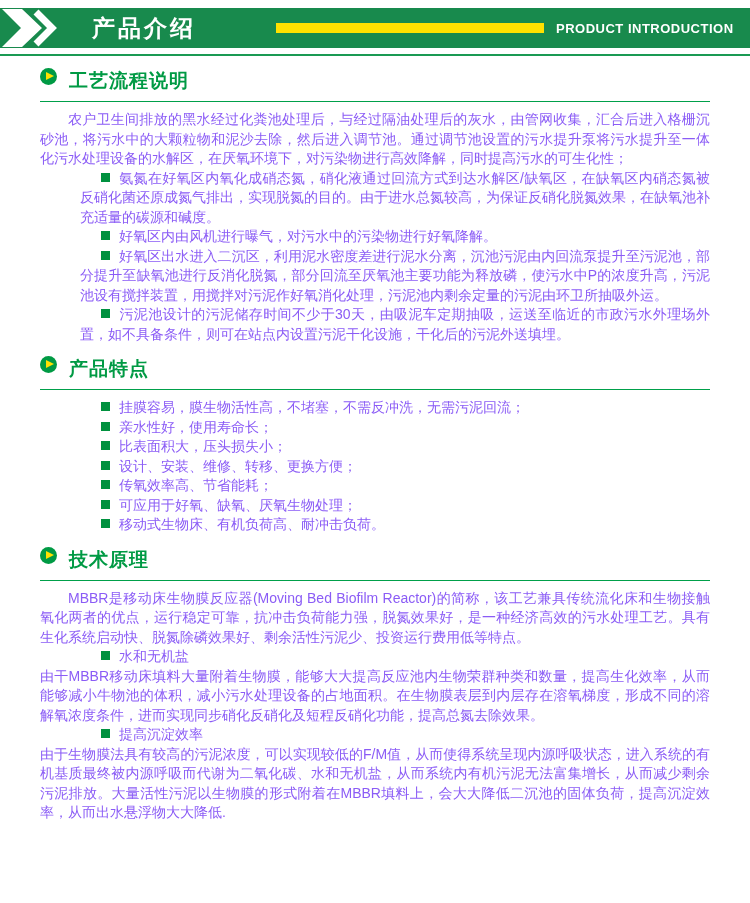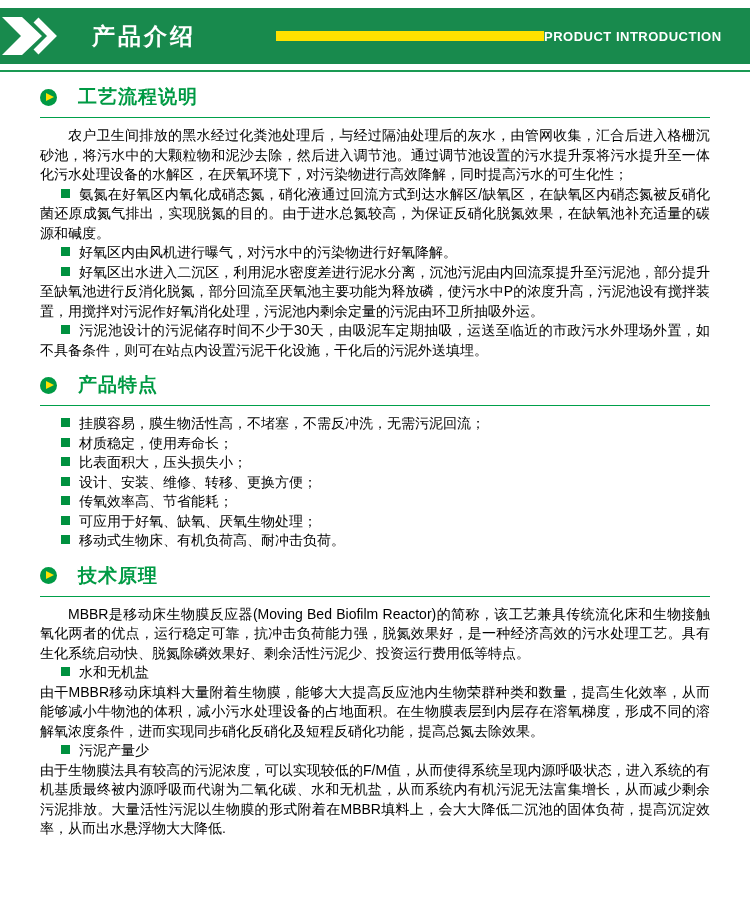--- a/index.html
+++ b/index.html
@@ -3,57 +3,57 @@
 <meta charset="utf-8">
 <style>
   html,body{margin:0;padding:0;}
   body{
     width:750px;height:903px;background:#ffffff;color:#333333;
     font-family:"Liberation Sans","DejaVu Sans",sans-serif;
     overflow:hidden;
   }
   
   .banner{
-    margin-top:8px;height:56px;background:#188a4d;
+    margin-top:8px;height:40px;background:#188a4d;
     display:flex;align-items:center;position:relative;
   }
   .chevrons{flex:0 0 78px;height:40px;display:block;}
   .banner-title{
     color:#ffffff;font-size:23px;font-weight:bold;letter-spacing:3px;
     margin-left:14px;white-space:nowrap;
   }
   .yellow-bar{
     flex:0 0 268px;height:10px;background:#ffe100;margin-left:80px;
   }
   .banner-sub{
     color:#ffffff;font-size:13px;font-weight:bold;letter-spacing:.5px;
-    white-space:nowrap;text-align:center;
+    margin-left:12px;white-space:nowrap;text-align:center;
   }
   .top-rule{height:2px;background:#1a9a53;margin-top:6px;}
   
   main{padding:0 40px;}
   section{display:block;}
-  .sec-head{display:flex;align-items:center;gap:21px;margin-top:12px;}
+  .sec-head{display:flex;gap:12px;margin-top:12px;}
   .play-icon{
     width:17px;height:17px;border-radius:50%;
     background:#009a44;position:relative;flex:0 0 17px;
   }
   .play-icon::after{
     content:"";position:absolute;left:6px;top:4px;
     border-left:8px solid #ffe100;
     border-top:4.5px solid transparent;border-bottom:4.5px solid transparent;
   }
   .sec-title{color:#009a44;font-size:19px;font-weight:bold;margin:0;letter-spacing:1px;}
   .sec-rule{height:1px;background:#00a04a;margin:7px 0 8px 0;}
   .sec-body p{
     margin:0;font-size:14px;line-height:19.5px;text-align:justify;
-    color:#000000;word-break:break-all;
+    color:#8b5cf6;word-break:break-all;
   }
   p.indent{text-indent:2em;}
-  p.bullet{text-indent:1.5em;}
+  p.bullet{text-indent:1.5em;margin-left:40px;}
   p.flush{text-indent:0;}
   .sq{
     display:inline-block;width:9px;height:9px;background:#00913f;
     margin-right:9px;vertical-align:1px;
   }
 </style>
 </head>
 <body>
 
 <header class="banner">
@@ -83,35 +83,35 @@
       </div>
     </section>
     <section>
       <div class="sec-head">
         <span class="play-icon"></span>
         <h2 class="sec-title">产品特点</h2>
       </div>
       <div class="sec-rule"></div>
       <div class="sec-body">
         <p class="bullet"><span class="sq"></span><span>挂膜容易，膜生物活性高，不堵塞，不需反冲洗，无需污泥回流；</span></p>
-        <p class="bullet"><span class="sq"></span><span>材质稳定，使用寿命长；</span></p>
+        <p class="bullet"><span class="sq"></span><span>亲水性好，使用寿命长；</span></p>
         <p class="bullet"><span class="sq"></span><span>比表面积大，压头损失小；</span></p>
         <p class="bullet"><span class="sq"></span><span>设计、安装、维修、转移、更换方便；</span></p>
         <p class="bullet"><span class="sq"></span><span>传氧效率高、节省能耗；</span></p>
         <p class="bullet"><span class="sq"></span><span>可应用于好氧、缺氧、厌氧生物处理；</span></p>
         <p class="bullet"><span class="sq"></span><span>移动式生物床、有机负荷高、耐冲击负荷。</span></p>
       </div>
     </section>
     <section>
       <div class="sec-head">
         <span class="play-icon"></span>
         <h2 class="sec-title">技术原理</h2>
       </div>
       <div class="sec-rule"></div>
       <div class="sec-body">
         <p class="indent">MBBR是移动床生物膜反应器(Moving Bed Biofilm Reactor)的简称，该工艺兼具传统流化床和生物接触氧化两者的优点，运行稳定可靠，抗冲击负荷能力强，脱氮效果好，是一种经济高效的污水处理工艺。具有生化系统启动快、脱氮除磷效果好、剩余活性污泥少、投资运行费用低等特点。</p>
         <p class="bullet"><span class="sq"></span><span>水和无机盐</span></p>
         <p class="flush">由干MBBR移动床填料大量附着生物膜，能够大大提高反应池内生物荣群种类和数量，提高生化效率，从而能够减小牛物池的体积，减小污水处理设备的占地面积。在生物膜表层到内层存在溶氧梯度，形成不同的溶解氧浓度条件，进而实现同步硝化反硝化及短程反硝化功能，提高总氮去除效果。</p>
-        <p class="bullet"><span class="sq"></span><span>污泥产量少</span></p>
+        <p class="bullet"><span class="sq"></span><span>提高沉淀效率</span></p>
         <p class="flush">由于生物膜法具有较高的污泥浓度，可以实现较低的F/M值，从而使得系统呈现内源呼吸状态，进入系统的有机基质最终被内源呼吸而代谢为二氧化碳、水和无机盐，从而系统内有机污泥无法富集增长，从而减少剩余污泥排放。大量活性污泥以生物膜的形式附着在MBBR填料上，会大大降低二沉池的固体负荷，提高沉淀效率，从而出水悬浮物大大降低.</p>
       </div>
     </section>
   </main>
 
 </body></html>

